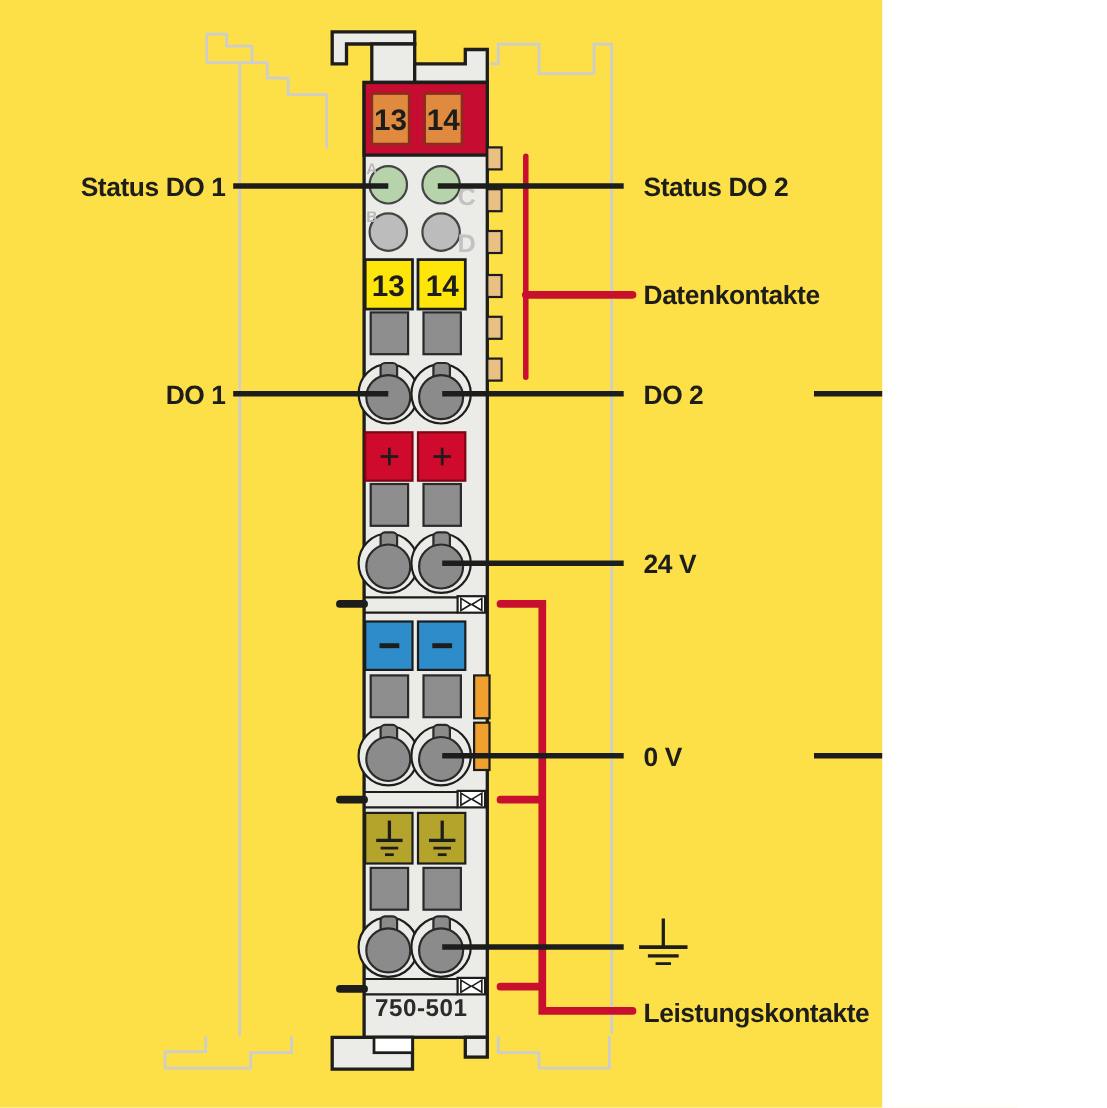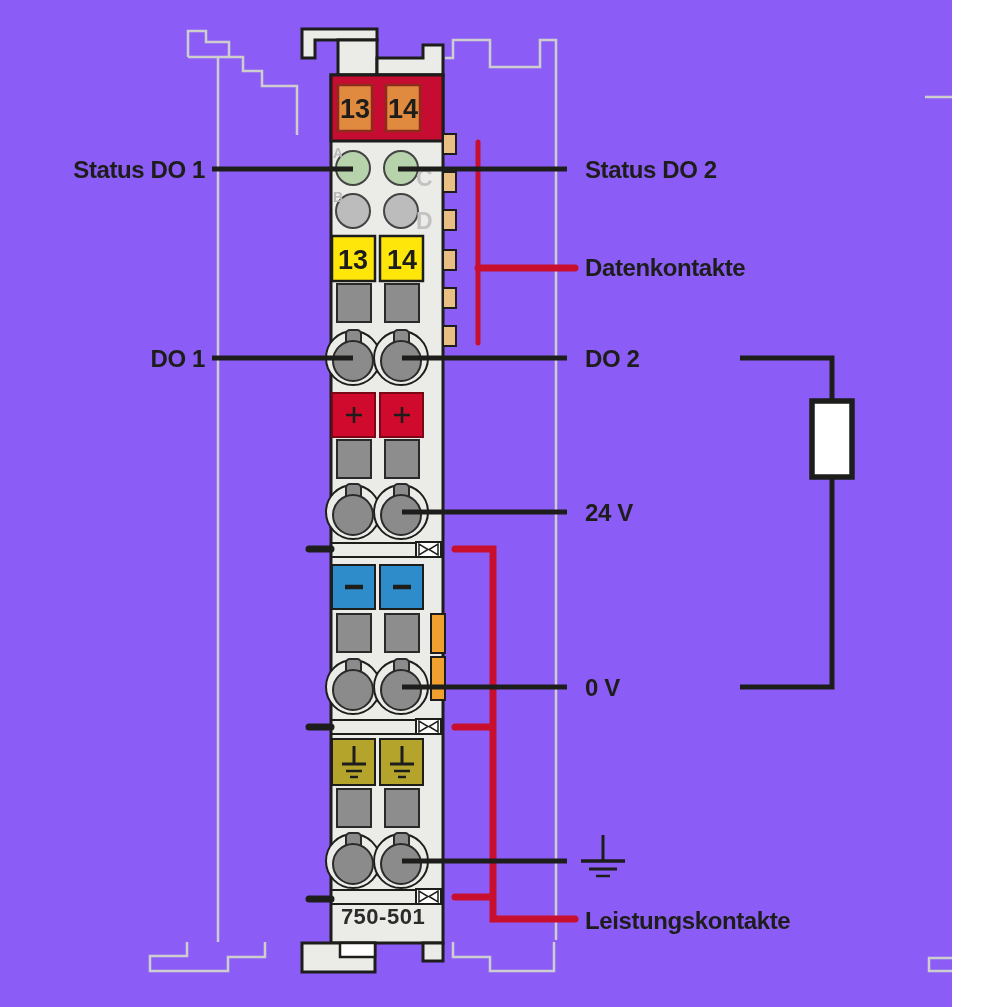--- a/index.html
+++ b/index.html
@@ -1,16 +1,16 @@
 <!DOCTYPE html>
 <html><head>
 <meta charset="utf-8">
 <style>
   html,body{margin:0;padding:0;background:#ffffff;}
-  .stage{position:relative;width:952px;height:1007px;background:#8b5cf6;overflow:hidden;}
+  .stage{position:relative;width:802px;height:1007px;background:#fde047;overflow:hidden;}
   svg{display:block;}
   .lbl{font-family:"Liberation Sans",sans-serif;font-weight:bold;font-size:24px;fill:#1d1d1b;letter-spacing:-0.4px;}
   .partnum{font-family:"Liberation Sans",sans-serif;font-weight:bold;font-size:22px;fill:#2b2b2b;letter-spacing:0.5px;}
   .clampnum{font-family:"Liberation Sans",sans-serif;font-weight:bold;font-size:27px;fill:#1d1d1b;}
   .ledletter-sm{font-family:"Liberation Sans",sans-serif;font-weight:bold;font-size:14px;fill:#b9b9b9;}
   .ledletter-lg{font-family:"Liberation Sans",sans-serif;font-weight:bold;font-size:23px;fill:#c2c2c2;}
   .ghost{fill:none;stroke:#cdcdcd;stroke-width:2.5;}
   .outline{fill:#ebebe8;stroke:#1d1d1b;stroke-width:3;stroke-linejoin:miter;}
   .blackline{stroke:#1d1d1b;stroke-width:5;fill:none;}
   .redline{stroke:#c8102e;fill:none;stroke-linecap:round;}

